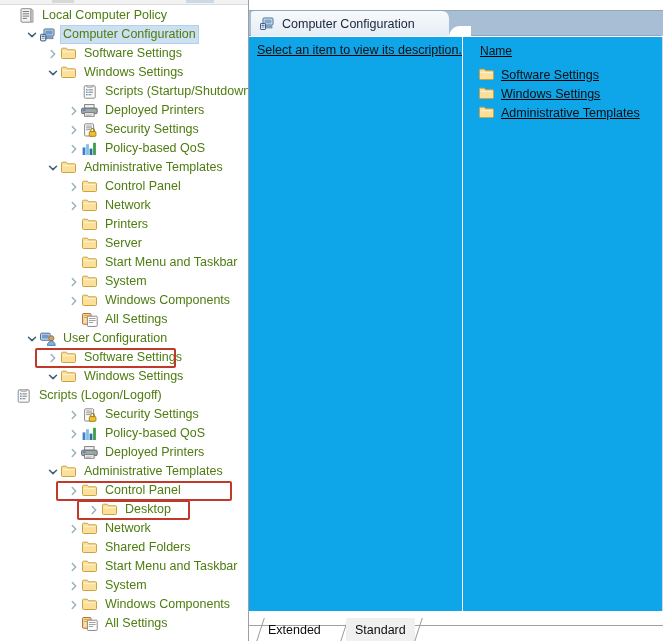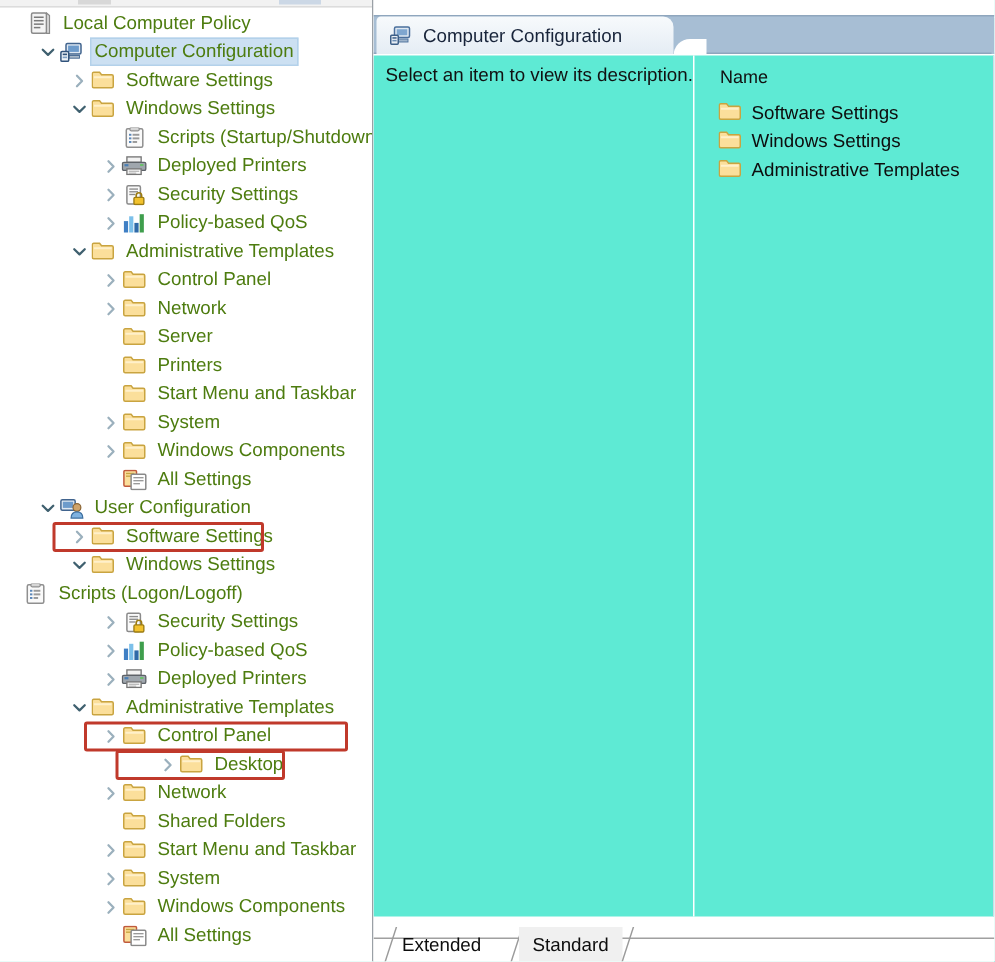--- a/index.html
+++ b/index.html
@@ -135,22 +135,23 @@
     top: 36px; left: 0;
     width: 414px; height: 3px;
     background: #ffffff;
   }
 
   #right-body {
     position: absolute;
     top: 37px; left: 0;
     width: 414px;
     bottom: 30px;
-    background: #5eead4;
+    background: #0ea5e9;
     display: flex;
+    text-decoration: underline;
   }
   #desc-col {
     width: 213px;
     padding: 6px 0 0 8px;
     font-size: 12.5px;
     color: #111111;
   }
   #list-col {
     flex: 1;
     position: relative;
@@ -399,31 +400,31 @@
           <span class="lbl">Network</span>
         </div>
         <div class="row" style="padding-left: 66px;">
           <span class="twisty"></span>
           <span class="ic">
             <svg width="16" height="13" viewBox="0 0 16 13">
               <path d="M0.5 2.2 C0.5 1.6 0.9 1.2 1.5 1.2 L5.4 1.2 L6.7 2.8 L13.5 2.8 C14.1 2.8 14.5 3.2 14.5 3.8 L14.5 10.5 C14.5 11.1 14.1 11.5 13.5 11.5 L1.5 11.5 C0.9 11.5 0.5 11.1 0.5 10.5 Z" fill="#fbdf9b" stroke="#c9a440" stroke-width="1"></path>
               <path d="M1.6 3.9 L13.4 3.9 L13.4 5.2 L1.6 5.2 Z" fill="#fff3d2" opacity="0.85"></path>
             </svg>
           </span>
+          <span class="lbl">Printers</span>
+        </div>
+        <div class="row" style="padding-left: 66px;">
+          <span class="twisty"></span>
+          <span class="ic">
+            <svg width="16" height="13" viewBox="0 0 16 13">
+              <path d="M0.5 2.2 C0.5 1.6 0.9 1.2 1.5 1.2 L5.4 1.2 L6.7 2.8 L13.5 2.8 C14.1 2.8 14.5 3.2 14.5 3.8 L14.5 10.5 C14.5 11.1 14.1 11.5 13.5 11.5 L1.5 11.5 C0.9 11.5 0.5 11.1 0.5 10.5 Z" fill="#fbdf9b" stroke="#c9a440" stroke-width="1"></path>
+              <path d="M1.6 3.9 L13.4 3.9 L13.4 5.2 L1.6 5.2 Z" fill="#fff3d2" opacity="0.85"></path>
+            </svg>
+          </span>
           <span class="lbl">Server</span>
-        </div>
-        <div class="row" style="padding-left: 66px;">
-          <span class="twisty"></span>
-          <span class="ic">
-            <svg width="16" height="13" viewBox="0 0 16 13">
-              <path d="M0.5 2.2 C0.5 1.6 0.9 1.2 1.5 1.2 L5.4 1.2 L6.7 2.8 L13.5 2.8 C14.1 2.8 14.5 3.2 14.5 3.8 L14.5 10.5 C14.5 11.1 14.1 11.5 13.5 11.5 L1.5 11.5 C0.9 11.5 0.5 11.1 0.5 10.5 Z" fill="#fbdf9b" stroke="#c9a440" stroke-width="1"></path>
-              <path d="M1.6 3.9 L13.4 3.9 L13.4 5.2 L1.6 5.2 Z" fill="#fff3d2" opacity="0.85"></path>
-            </svg>
-          </span>
-          <span class="lbl">Printers</span>
         </div>
         <div class="row" style="padding-left: 66px;">
           <span class="twisty"></span>
           <span class="ic">
             <svg width="16" height="13" viewBox="0 0 16 13">
               <path d="M0.5 2.2 C0.5 1.6 0.9 1.2 1.5 1.2 L5.4 1.2 L6.7 2.8 L13.5 2.8 C14.1 2.8 14.5 3.2 14.5 3.8 L14.5 10.5 C14.5 11.1 14.1 11.5 13.5 11.5 L1.5 11.5 C0.9 11.5 0.5 11.1 0.5 10.5 Z" fill="#fbdf9b" stroke="#c9a440" stroke-width="1"></path>
               <path d="M1.6 3.9 L13.4 3.9 L13.4 5.2 L1.6 5.2 Z" fill="#fff3d2" opacity="0.85"></path>
             </svg>
           </span>
           <span class="lbl">Start Menu and Taskbar</span>
@@ -605,21 +606,21 @@
             </svg>
           </span>
           <span class="ic">
             <svg width="16" height="13" viewBox="0 0 16 13">
               <path d="M0.5 2.2 C0.5 1.6 0.9 1.2 1.5 1.2 L5.4 1.2 L6.7 2.8 L13.5 2.8 C14.1 2.8 14.5 3.2 14.5 3.8 L14.5 10.5 C14.5 11.1 14.1 11.5 13.5 11.5 L1.5 11.5 C0.9 11.5 0.5 11.1 0.5 10.5 Z" fill="#fbdf9b" stroke="#c9a440" stroke-width="1"></path>
               <path d="M1.6 3.9 L13.4 3.9 L13.4 5.2 L1.6 5.2 Z" fill="#fff3d2" opacity="0.85"></path>
             </svg>
           </span>
           <span class="lbl">Control Panel</span>
         </div>
-        <div class="row" style="padding-left: 104px;">
+        <div class="row" style="padding-left: 66px; margin-left: 20px;">
           <span class="twisty">
             <svg width="10" height="10" viewBox="0 0 10 10">
               <path d="M3.3 1.5 L6.7 5 L3.3 8.5" fill="none" stroke="#9bb0bd" stroke-width="1.5" stroke-linecap="round" stroke-linejoin="round"></path>
             </svg>
           </span>
           <span class="ic">
             <svg width="16" height="13" viewBox="0 0 16 13">
               <path d="M0.5 2.2 C0.5 1.6 0.9 1.2 1.5 1.2 L5.4 1.2 L6.7 2.8 L13.5 2.8 C14.1 2.8 14.5 3.2 14.5 3.8 L14.5 10.5 C14.5 11.1 14.1 11.5 13.5 11.5 L1.5 11.5 C0.9 11.5 0.5 11.1 0.5 10.5 Z" fill="#fbdf9b" stroke="#c9a440" stroke-width="1"></path>
               <path d="M1.6 3.9 L13.4 3.9 L13.4 5.2 L1.6 5.2 Z" fill="#fff3d2" opacity="0.85"></path>
             </svg>

